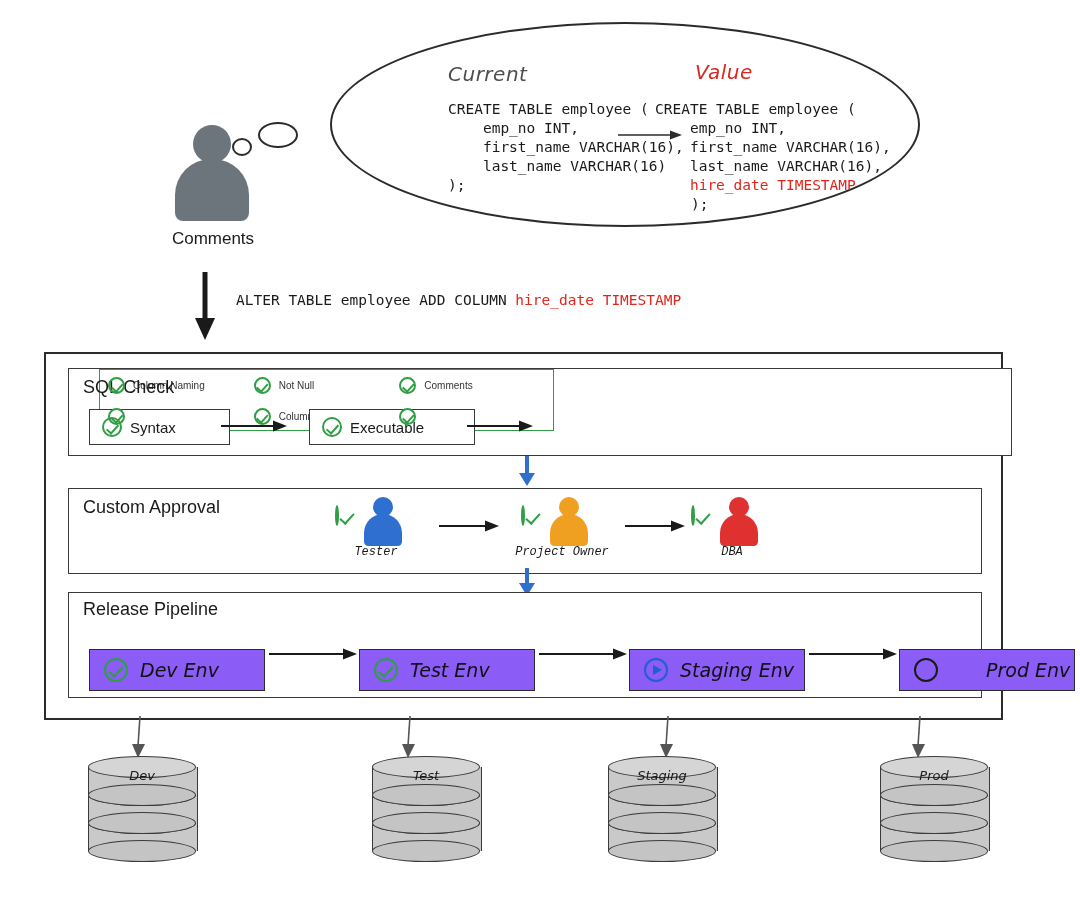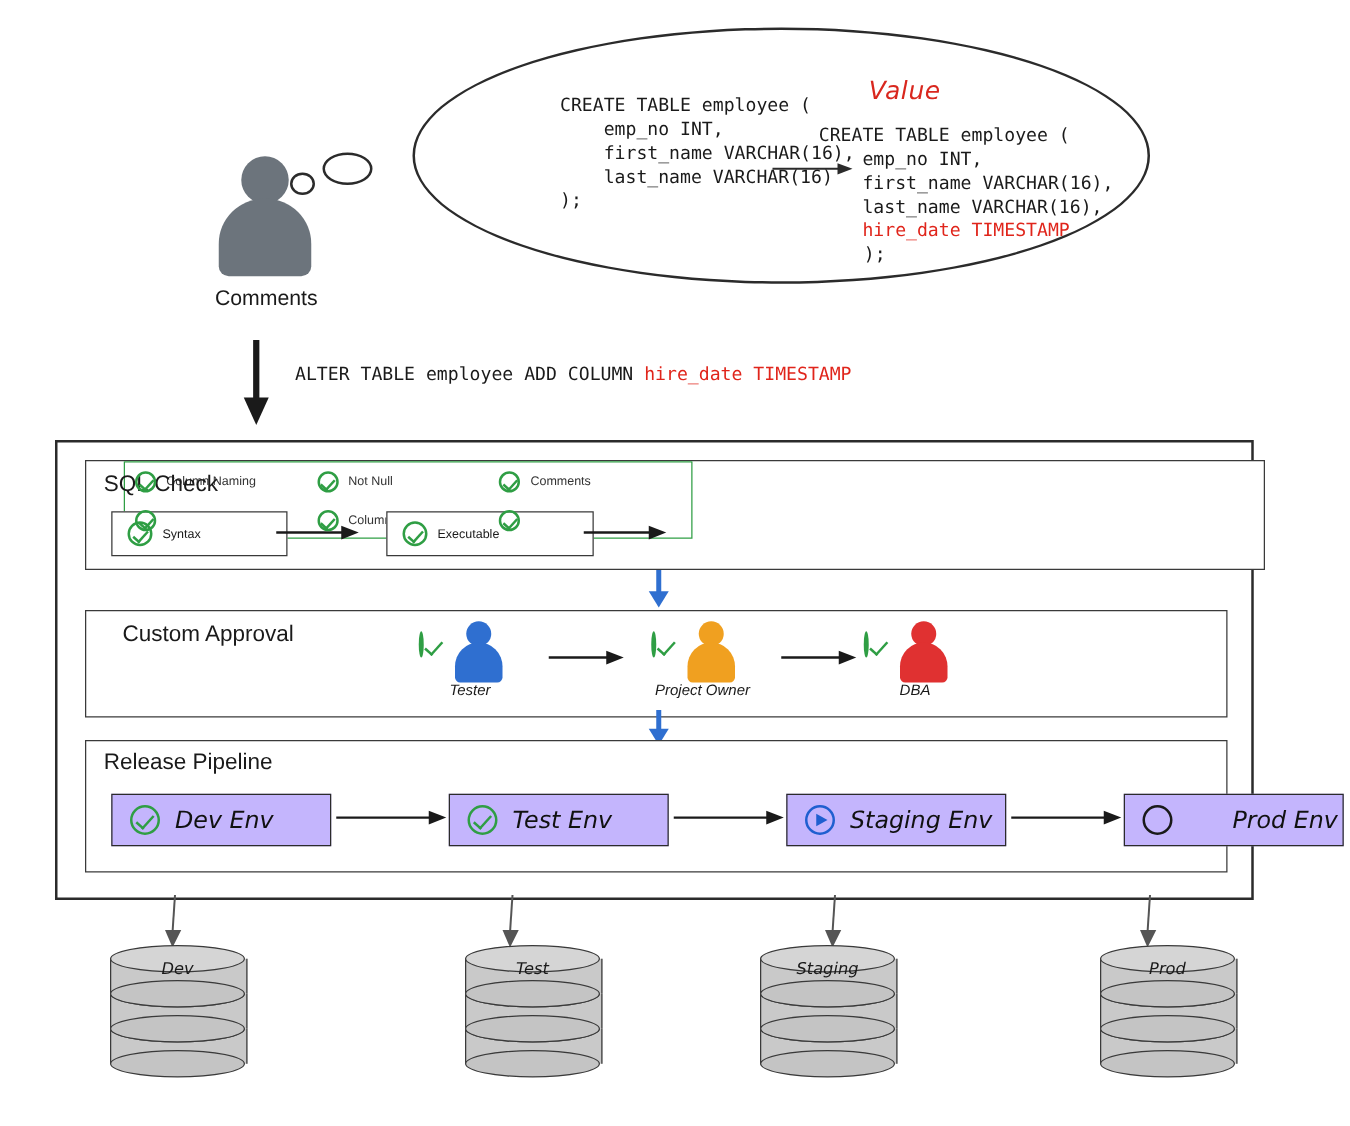--- a/index.html
+++ b/index.html
@@ -101,21 +101,21 @@
   #sql-check-box { left: 22px; top: 14px; width: 912px; height: 86px; padding-left: 30px; }
   #sql-check-title { left: 14px; top: 8px; }
 
   .check-item-box {
     position: absolute;
     border: 1.6px solid #3a3a3a;
     background: #fff;
     display: flex; align-items: center; gap: 8px;
     padding: 0 12px;
     height: 34px;
-    font-size: 10px;
+    font-size: 15px;
   }
   #syntax-box { left: 20px; top: 40px; width: 115px; }
   #executable-box { left: 240px; top: 40px; width: 140px; }
 
   .tick {
     width: 20px; height: 20px; flex: 0 0 20px;
     border: 2px solid #2f9e44; border-radius: 50%;
     position: relative; box-sizing: border-box;
   }
   .tick::after {
@@ -160,43 +160,43 @@
     padding: 0 8px;
     box-sizing: border-box;
   }
   .rule {
     display: flex; align-items: center; gap: 8px;
     font-size: 10px; color: #333;
   }
 
   
   #approval-box { left: 22px; top: 134px; width: 912px; height: 84px; }
-  #approval-title { left: 14px; top: 8px; margin-left: 15px; }
+  #approval-title { left: 14px; top: 8px; }
 
   .approver { position: absolute; width: 110px; text-align: center; }
   .approver .avatar { position: relative; height: 46px; }
   .approver .avatar .person-head { left: 52px; top: 0; width: 20px; height: 20px; }
   .approver .avatar .person-body { left: 43px; top: 17px; width: 38px; height: 32px; }
   .approver .avatar .tick-wrap { position: absolute; left: 14px; top: 10px; }
   .approver .name {
-    font-family: Liberation Sans, sans-serif;
+    font-family: Liberation Mono, monospace;
     font-style: italic;
     font-size: 12px;
     color: #1a1a1a;
     margin-top: 2px;
   }
 
   
   #release-box { left: 22px; top: 238px; width: 912px; height: 104px; }
   #release-title { left: 14px; top: 6px; }
 
   .env-box {
     position: absolute;
-    top: 42px; width: 176px; height: 42px;
-    border: 1.8px solid #2b2b2b; background: #c4b5fd;
+    top: 56px; width: 176px; height: 42px;
+    border: 1.8px solid #2b2b2b; background: #8b5cf6;
     display: flex; align-items: center; gap: 12px;
     padding-left: 14px;
     box-sizing: border-box;
   }
   .env-label {
     font-family: "DejaVu Sans", sans-serif;
     font-style: italic;
     font-size: 19px;
     color: #111;
   }
@@ -231,20 +231,21 @@
   }
   svg { display: block; overflow: visible; }
 </style>
 </head>
 <body>
 
 <div class="abs" id="thought-bubble">
   <div class="ellipse"></div>
 
   <div class="code-col" style="left:118px; top:40px;">
+    <div class="code-title" id="current-title">Current</div>
     <div class="code-block" style="margin-top:14px;">CREATE TABLE employee (
     emp_no INT,
     first_name VARCHAR(16),
     last_name VARCHAR(16)
 );</div>
   </div>
 
   <div class="code-col" style="left:325px; top:38px;">
     <div class="code-title" id="target-title" style="margin-left:40px;">Value</div>
     <div class="code-block" style="margin-top:16px;">CREATE TABLE employee (

